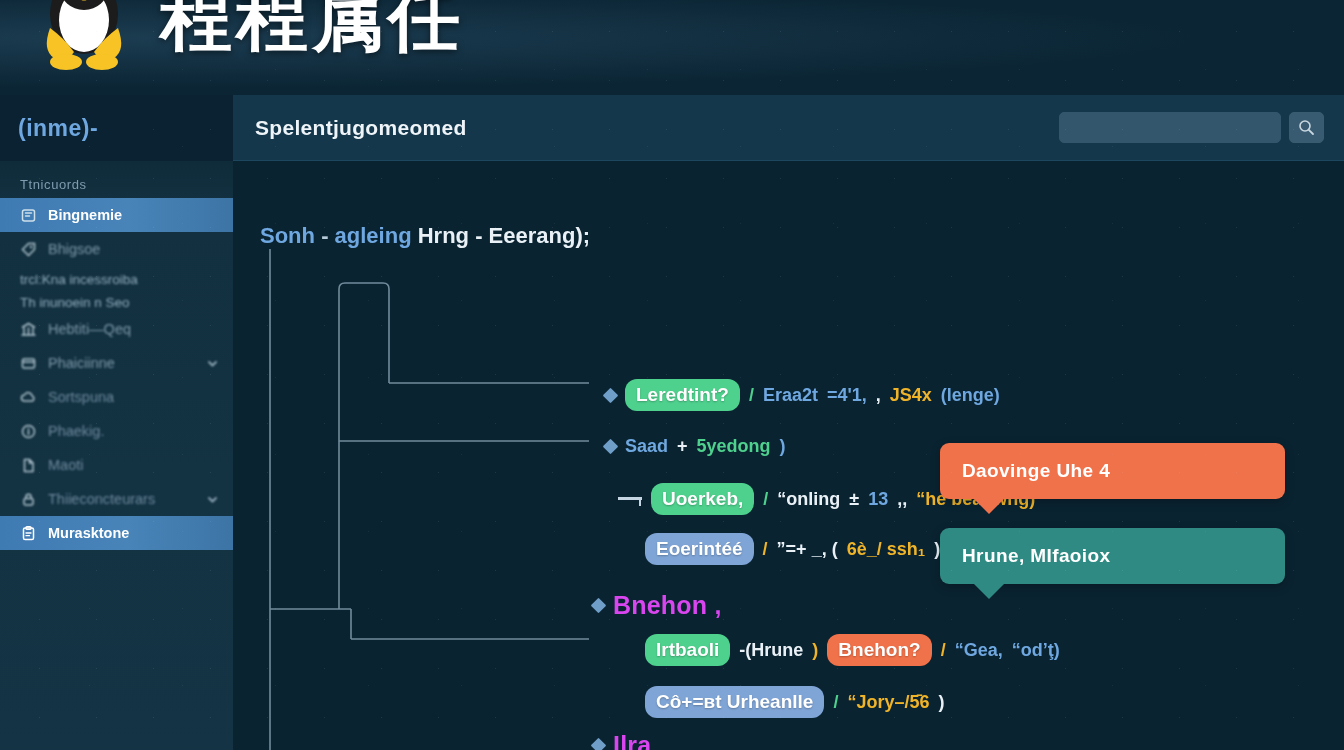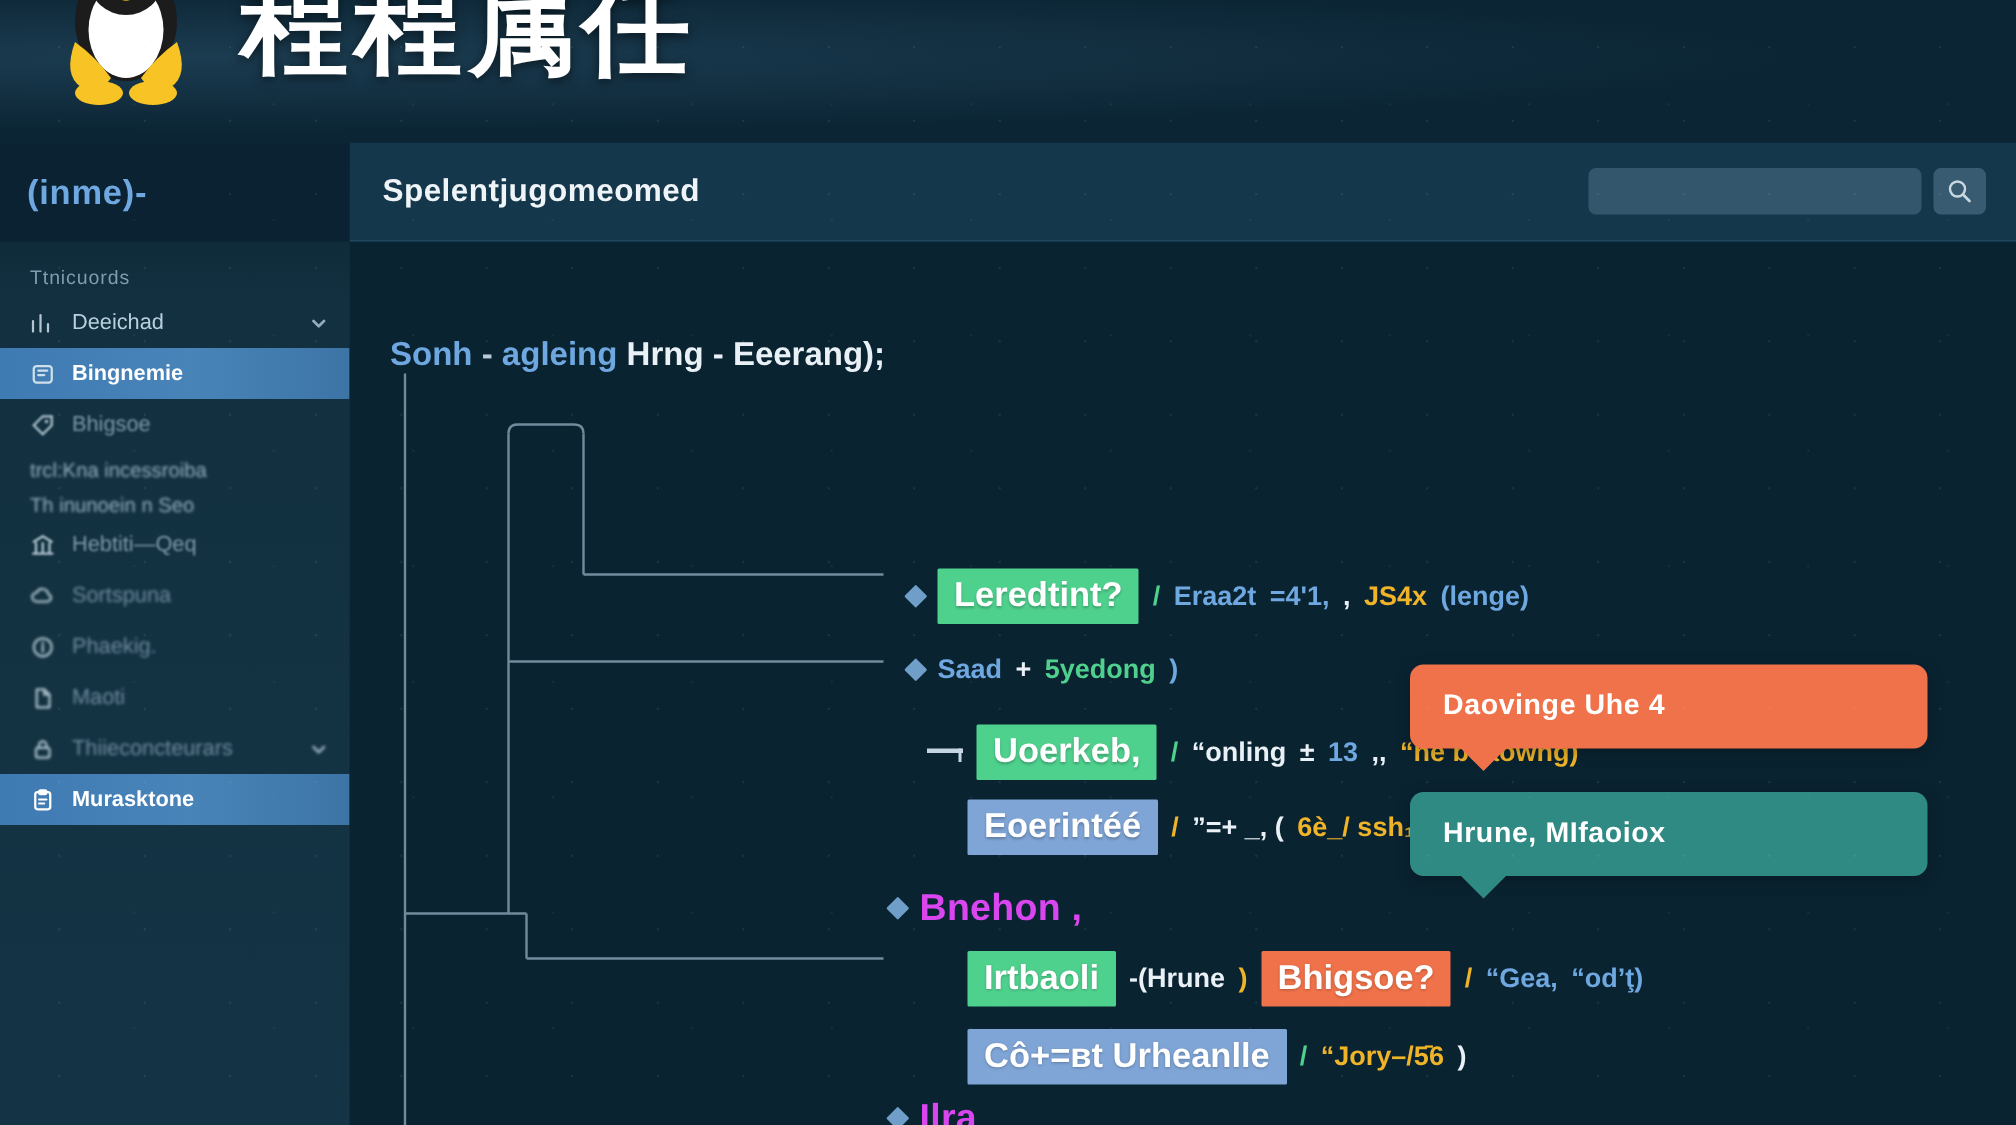--- a/index.html
+++ b/index.html
@@ -278,22 +278,22 @@
   .node-title {
     font-size: 25px;
     font-weight: 700;
     color: #d946ef;
     letter-spacing: .2px;
   }
 
   .tag {
     display: inline-block;
     padding: 5px 11px 6px;
-    border-radius: 1px;
-    font-size: 23px;
+    border-radius: 12px;
+    font-size: 19px;
     font-weight: 700;
     color: #ffffff;
     line-height: 1.12;
     text-shadow: 0 1px 2px rgba(0,0,0,.25);
   }
   .tag.green  { background: #4fd18e; }
   .tag.blue   { background: #7fa5d6; }
   .tag.orange { background: #f0724a; }
 
   .tok       { font-size: 18px; font-weight: 700; }
@@ -354,61 +354,62 @@
         </svg>
       </div>
       <div class="banner-title">程程属任</div>
     </div>
   </div>
 
   <div class="sidebar">
     <div class="sidebar-brand">(inme)-</div>
     <div class="nav-section-label">Ttnicuords</div>
     <div id="nav-list">
-        <div class="nav-item">
-          <span class="nico">
-            <svg width="17" height="17" viewBox="0 0 17 17">
-              <path d="M2 14V7M7 14V3M12 14V9" stroke="#cfe0ea" stroke-width="1.5" fill="none" stroke-linecap="round"></path>
-            </svg>
-          </span>
-          <span class="nlabel">Deeichad</span>
+        <div class="nav-item active">
+          <span class="nico">
+            <svg width="17" height="17" viewBox="0 0 17 17">
+              <rect x="2.5" y="3" width="12" height="11" rx="2" stroke="#cfe0ea" stroke-width="1.5" fill="none"></rect>
+              <path d="M5.5 6h6M5.5 9h4" stroke="#cfe0ea" stroke-width="1.5" fill="none" stroke-linecap="round"></path>
+            </svg>
+          </span>
+          <span class="nlabel">Bingnemie</span>
+        </div>
+        <div class="nav-item dim">
+          <span class="nico">
+            <svg width="17" height="17" viewBox="0 0 17 17">
+              <path d="M2.5 8.5l6-6h6v6l-6 6z" stroke="#cfe0ea" stroke-width="1.5" fill="none"></path>
+              <circle cx="11" cy="6" r="1.2" fill="#cfe0ea"></circle>
+            </svg>
+          </span>
+          <span class="nlabel">Bhigsoe</span>
+        </div>
+        <div class="nav-subtle">trcl:Kna  incessroiba</div>
+        <div class="nav-subtle">Th  inunoein      n Seo</div>
+        <div class="nav-item dim">
+          <span class="nico">
+            <svg width="17" height="17" viewBox="0 0 17 17">
+              <path d="M2 6.5L8.5 2.5 15 6.5" stroke="#cfe0ea" stroke-width="1.5" fill="none" stroke-linejoin="round"></path>
+              <path d="M4 7v6M8.5 7v6M13 7v6M2 14h13" stroke="#cfe0ea" stroke-width="1.5" fill="none" stroke-linecap="round"></path>
+            </svg>
+          </span>
+          <span class="nlabel">Hebtiti—Qeq</span>
+        </div>
+        <div class="nav-item dim">
+          <span class="nico">
+            <svg width="17" height="17" viewBox="0 0 17 17">
+              <rect x="2.5" y="4" width="12" height="9" rx="1.6" stroke="#cfe0ea" stroke-width="1.5" fill="none"></rect>
+              <path d="M2.5 7h12" stroke="#cfe0ea" stroke-width="1.5" fill="none"></path>
+            </svg>
+          </span>
+          <span class="nlabel">Phaiciinne</span>
           <span class="chev">
             <svg width="13" height="13" viewBox="0 0 13 13">
               <path d="M3 5l3.5 3.5L10 5" stroke="#b5cbd9" stroke-width="1.8" fill="none" stroke-linecap="round" stroke-linejoin="round"></path>
             </svg>
           </span>
-        </div>
-        <div class="nav-item active">
-          <span class="nico">
-            <svg width="17" height="17" viewBox="0 0 17 17">
-              <rect x="2.5" y="3" width="12" height="11" rx="2" stroke="#cfe0ea" stroke-width="1.5" fill="none"></rect>
-              <path d="M5.5 6h6M5.5 9h4" stroke="#cfe0ea" stroke-width="1.5" fill="none" stroke-linecap="round"></path>
-            </svg>
-          </span>
-          <span class="nlabel">Bingnemie</span>
-        </div>
-        <div class="nav-item dim">
-          <span class="nico">
-            <svg width="17" height="17" viewBox="0 0 17 17">
-              <path d="M2.5 8.5l6-6h6v6l-6 6z" stroke="#cfe0ea" stroke-width="1.5" fill="none"></path>
-              <circle cx="11" cy="6" r="1.2" fill="#cfe0ea"></circle>
-            </svg>
-          </span>
-          <span class="nlabel">Bhigsoe</span>
-        </div>
-        <div class="nav-subtle">trcl:Kna  incessroiba</div>
-        <div class="nav-subtle">Th  inunoein      n Seo</div>
-        <div class="nav-item dim">
-          <span class="nico">
-            <svg width="17" height="17" viewBox="0 0 17 17">
-              <path d="M2 6.5L8.5 2.5 15 6.5" stroke="#cfe0ea" stroke-width="1.5" fill="none" stroke-linejoin="round"></path>
-              <path d="M4 7v6M8.5 7v6M13 7v6M2 14h13" stroke="#cfe0ea" stroke-width="1.5" fill="none" stroke-linecap="round"></path>
-            </svg>
-          </span>
-          <span class="nlabel">Hebtiti—Qeq</span>
         </div>
         <div class="nav-item dimmer">
           <span class="nico">
             <svg width="17" height="17" viewBox="0 0 17 17">
               <path d="M4.5 12a3 3 0 010-6 4 4 0 017.6 1A2.6 2.6 0 0112 12z" stroke="#cfe0ea" stroke-width="1.5" fill="none" stroke-linejoin="round"></path>
             </svg>
           </span>
           <span class="nlabel">Sortspuna</span>
         </div>
         <div class="nav-item dimmer">
@@ -542,21 +543,21 @@
             <span class="tok white">)</span>
           </div>
           <div class="trow" style="left: 360px; top: 430px;">
             <span class="bullet-diamond"></span>
             <span class="node-title">Bnehon ,</span>
           </div>
           <div class="trow" style="left: 412px; top: 473px;">
             <span class="tag green">Irtbaoli</span>
             <span class="tok white">-(Hrune</span>
             <span class="tok gold">)</span>
-            <span class="tag orange">Bhigsoe?</span>
+            <span class="tag orange">Bnehon?</span>
             <span class="tok gold">/</span>
             <span class="tok blue">“Gea,</span>
             <span class="tok blue">“od’ţ)</span>
           </div>
           <div class="trow" style="left: 412px; top: 525px;">
             <span class="tag blue">Cô+=вt Urheanlle</span>
             <span class="tok grn">/</span>
             <span class="tok gold">“Jory–/5̄6</span>
             <span class="tok white">)</span>
           </div>

